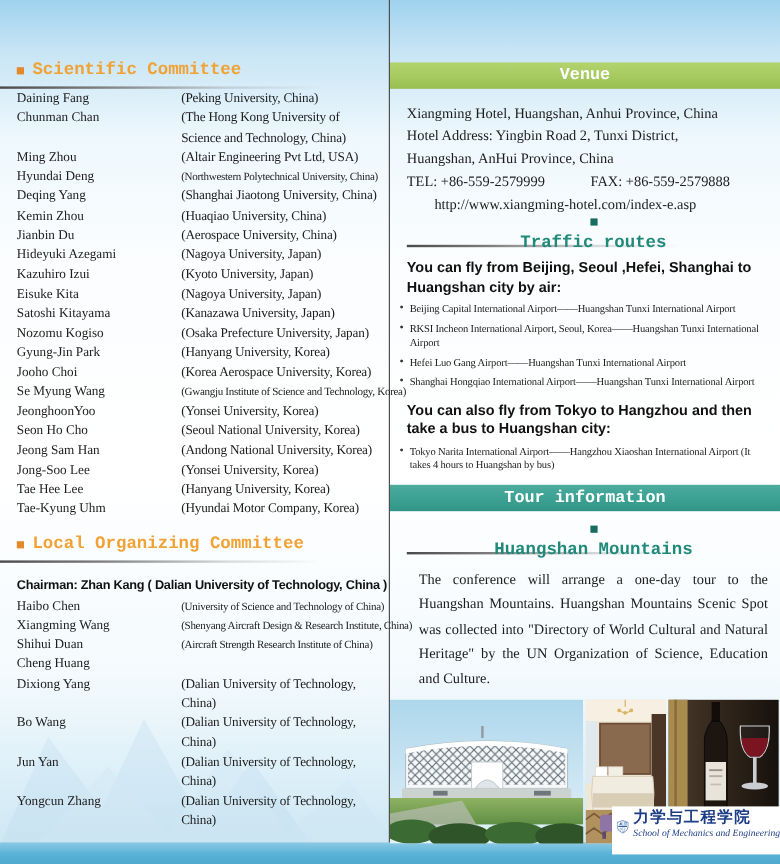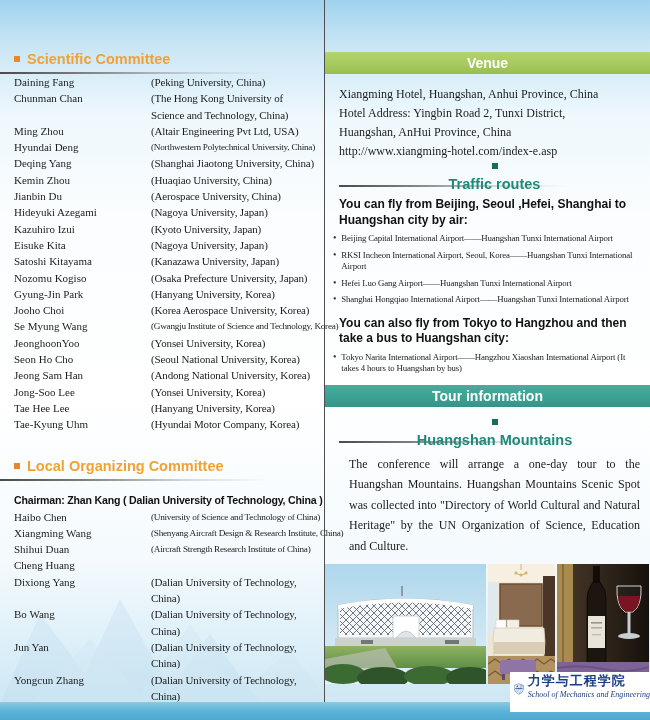--- a/index.html
+++ b/index.html
@@ -12,41 +12,41 @@
   .bottom-band{position:absolute;left:0;bottom:0;width:650px;height:18px;
     background:linear-gradient(180deg,#8cc9e4 0%,#58b2d6 55%,#4ea9cf 100%);}
   .mountains{position:absolute;left:0;bottom:16px;opacity:.55;}
   
   .cols{position:absolute;top:0;left:0;width:650px;height:702px;display:flex;}
   .col-left{width:325px;box-sizing:border-box;border-right:1px solid #4f4f4f;
     padding:50px 8px 0 14px;}
   .col-right{width:325px;box-sizing:border-box;padding-top:52px;}
   
   .sec-head{display:flex;align-items:center;gap:7px;height:18px;
-    font-family:Liberation Sans, sans-serif;font-weight:bold;font-size:14.5px;}
+    font-family:Liberation Mono, monospace;font-weight:bold;font-size:14.5px;}
   .sec-head .bullet{width:6px;height:6px;flex:0 0 6px;}
   .sec-head.orange{color:#F0A235;}
   .sec-head.orange .bullet{background:#E2892B;}
   .sec-head.teal{color:#1F8A7A;flex-direction:column;}
   .sec-head.teal .bullet{background:#176E60;}
   .rule{height:2px;margin-top:4px;
     background:linear-gradient(90deg,#4a4a4a 0%,#7d7d7d 30%,rgba(150,150,150,.35) 70%,rgba(190,190,190,0) 100%);}
   .col-left .rule{margin-left:-14px;width:268px;}
   .col-right .rule{margin-left:14px;width:228px;}
   
   .chairman{margin:13px 0 3px 0;font-family:"Liberation Sans",sans-serif;
     font-weight:bold;font-size:10.6px;letter-spacing:-0.2px;color:#111;white-space:nowrap;}
   .member-row{display:flex;font-size:11px;line-height:16.3px;gap:40px;}
   .m-name{flex:0 0 97px;}
   .m-aff{flex:1;letter-spacing:-0.15px;}
   .m-aff.condensed{font-size:9.2px;letter-spacing:-0.25px;white-space:nowrap;line-height:16.3px;}
-  .local-gap{margin-top:24px;}
+  .local-gap{margin-top:12px;}
   
   .banner{height:22px;line-height:22px;text-align:center;color:#fff;
-    font-family:Liberation Sans, sans-serif;font-weight:bold;font-size:14px;}
+    font-family:Liberation Mono, monospace;font-weight:bold;font-size:14px;}
   .banner.venue{background:linear-gradient(180deg,#b3d36e 0%,#a6ca5f 55%,#98bd50 100%);}
   .banner.tour{background:linear-gradient(180deg,#4cab9d 0%,#3BA193 55%,#329487 100%);margin-top:10px;}
   .venue-block{padding:11px 8px 2px 14px;font-size:12px;line-height:19px;}
   .telfax{display:flex;gap:38px;}
   .intro{margin:10px 10px 2px 14px;font-family:"Liberation Sans",sans-serif;
     font-weight:bold;font-size:12px;line-height:15.5px;color:#111;}
   .routes{margin:3px 6px 0 8px;}
   .route-item{display:flex;gap:5px;margin:5px 0;font-size:8.8px;line-height:11.5px;letter-spacing:-0.15px;}
   .route-item .dot{flex:0 0 auto;font-size:10px;line-height:10px;color:#333;}
   .tour-par{margin:11px 10px 0 24px;font-size:12px;line-height:20.5px;text-align:justify;}
@@ -54,21 +54,21 @@
   .photos{display:flex;gap:2px;margin-top:8px;}
   .photos svg{display:block;}
   
   .logo-box{position:absolute;right:0;bottom:8px;width:140px;height:40px;background:#fff;
     display:flex;align-items:flex-start;gap:4px;padding-left:4px;box-sizing:border-box;}
   .logo-text{display:flex;flex-direction:column;justify-content:center;}
   .logo-cn{font-family:"Liberation Sans",sans-serif;font-weight:bold;font-size:13px;
     color:#1d3d85;letter-spacing:1px;white-space:nowrap;}
   .logo-en{font-family:"Liberation Serif",serif;font-style:italic;font-size:8px;
     color:#1d3d85;white-space:nowrap;}
-  .url{color:#1c1c1c;text-decoration:none;}
+  .url{color:#1c1c1c;text-decoration:none;margin-left:23px;}
 </style>
 </head>
 <body>
 
 <div class="page">
   <svg class="mountains" width="330" height="160" viewBox="0 0 330 160">
     <polygon points="0,160 40,70 85,130 120,55 170,145 210,90 260,160" fill="#bcd9ec" opacity="0.55"></polygon>
     <polygon points="30,160 90,95 140,150 190,80 240,150 290,105 330,160" fill="#cde4f2" opacity="0.6"></polygon>
   </svg>
   <div class="bottom-band"></div>
@@ -242,20 +242,24 @@
       <div class="banner venue">Venue</div>
 
       <div class="venue-block">
         <div>
   <div>Xiangming Hotel, Huangshan, Anhui Province, China</div>
 
   <div>Hotel Address: Yingbin Road 2, Tunxi District,</div>
 
   <div>Huangshan, AnHui Province, China</div>
 </div>
+        <div class="telfax">
+          <span>TEL: +86-559-2579999</span>
+          <span>FAX: +86-559-2579888</span>
+        </div>
         <div><span class="url">http://www.xiangming-hotel.com/index-e.asp</span></div>
       </div>
 
       <div class="sec-head teal" style="margin-left:14px;">
         <span class="bullet"></span>
         <span>Traffic routes</span>
       </div>
       <div class="rule"></div>
 
       <div class="intro">You can fly from Beijing, Seoul ,Hefei, Shanghai to Huangshan city by air:</div>

